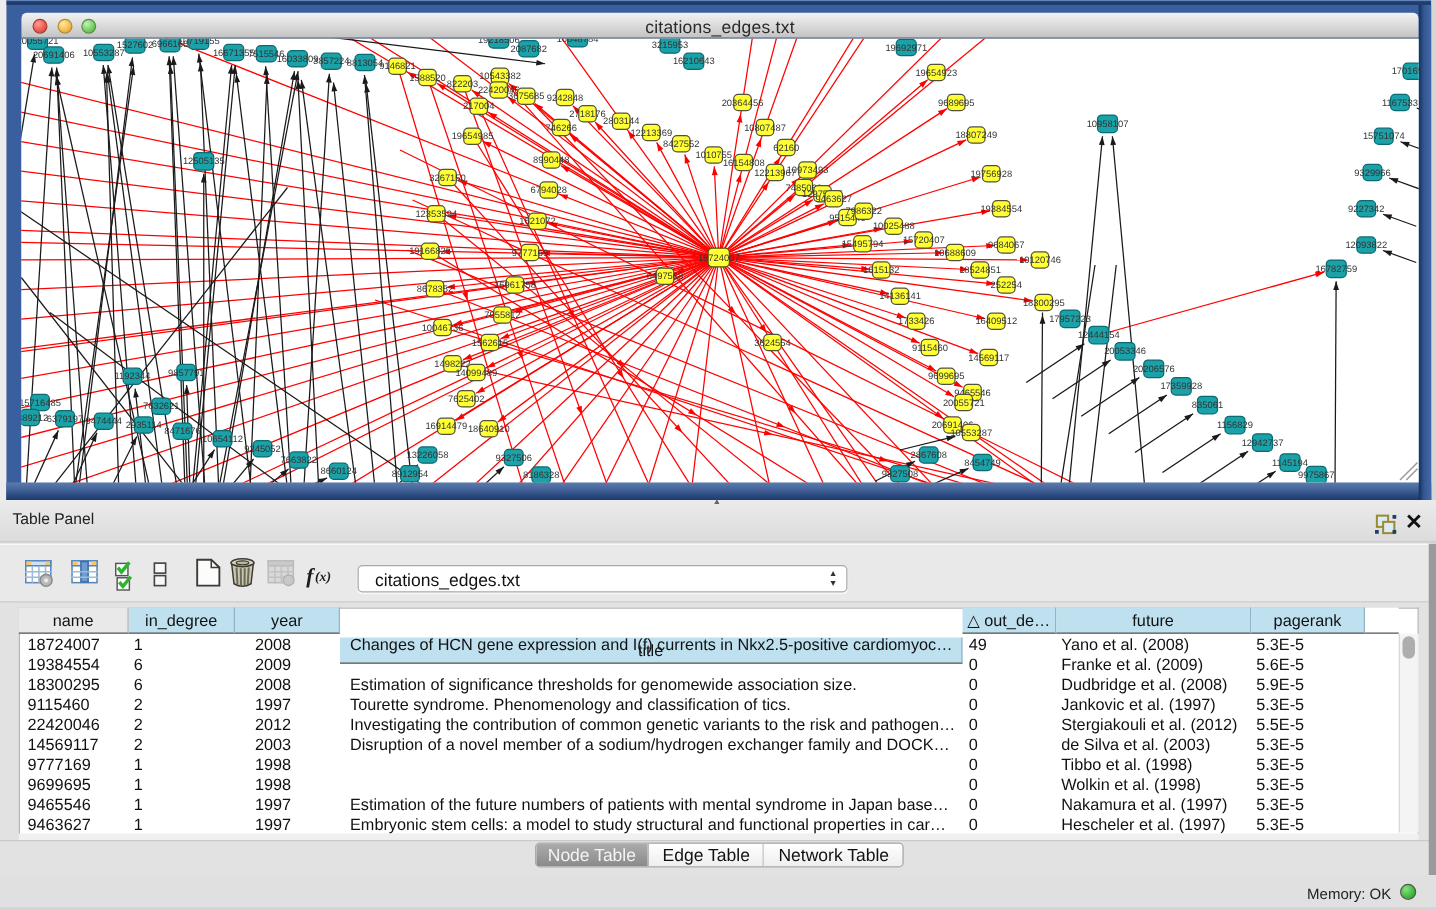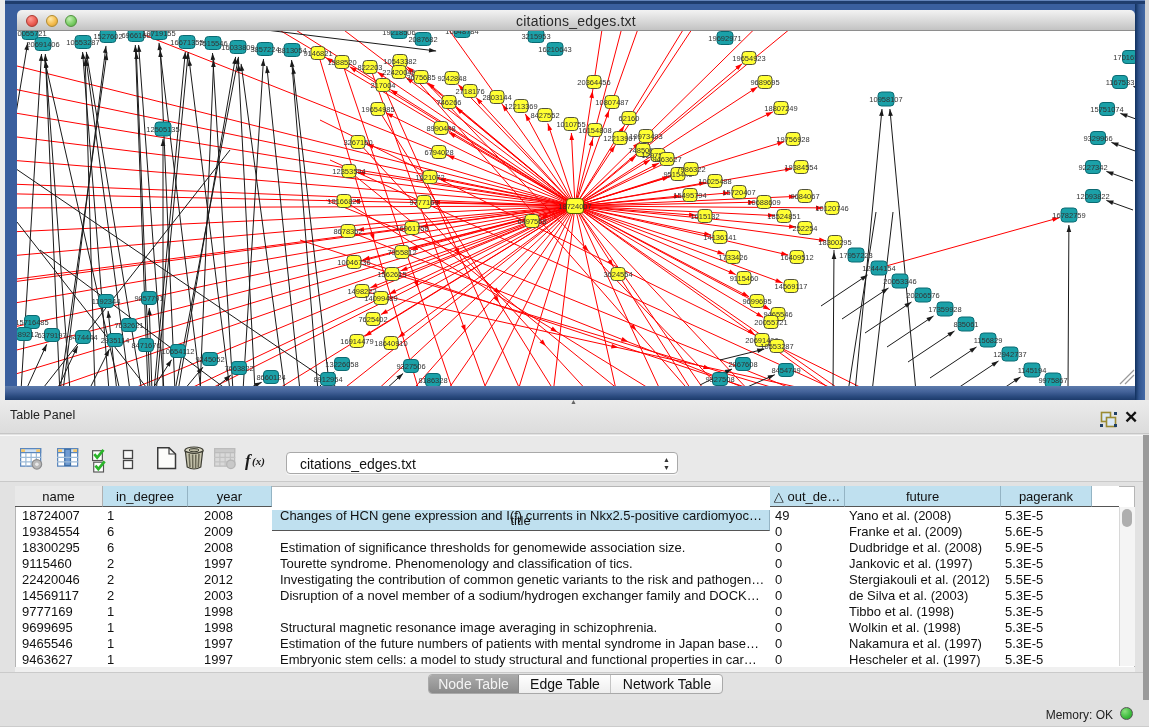--- a/index.html
+++ b/index.html
@@ -813,21 +813,20 @@
         <span style="left:92px">1</span>
         <span style="left:189px">1998</span>
         <span style="left:760px">0</span>
         <span style="left:834px">Tibbo et al. (1998)</span>
         <span style="left:990px">5.3E-5</span>
       </div>
       <div class="trow" style="top:112px">
         <span style="left:7px">9699695</span>
         <span style="left:92px">1</span>
         <span style="left:189px">1998</span>
-        <span style="left:265px">Structural magnetic resonance image averaging in schizophrenia.</span>
         <span style="left:760px">0</span>
         <span style="left:834px">Wolkin et al. (1998)</span>
         <span style="left:990px">5.3E-5</span>
       </div>
       <div class="trow" style="top:128px">
         <span style="left:7px">9465546</span>
         <span style="left:92px">1</span>
         <span style="left:189px">1997</span>
         <span style="left:265px">Estimation of the future numbers of patients with mental syndrome in Japan base…</span>
         <span style="left:760px">0</span>

